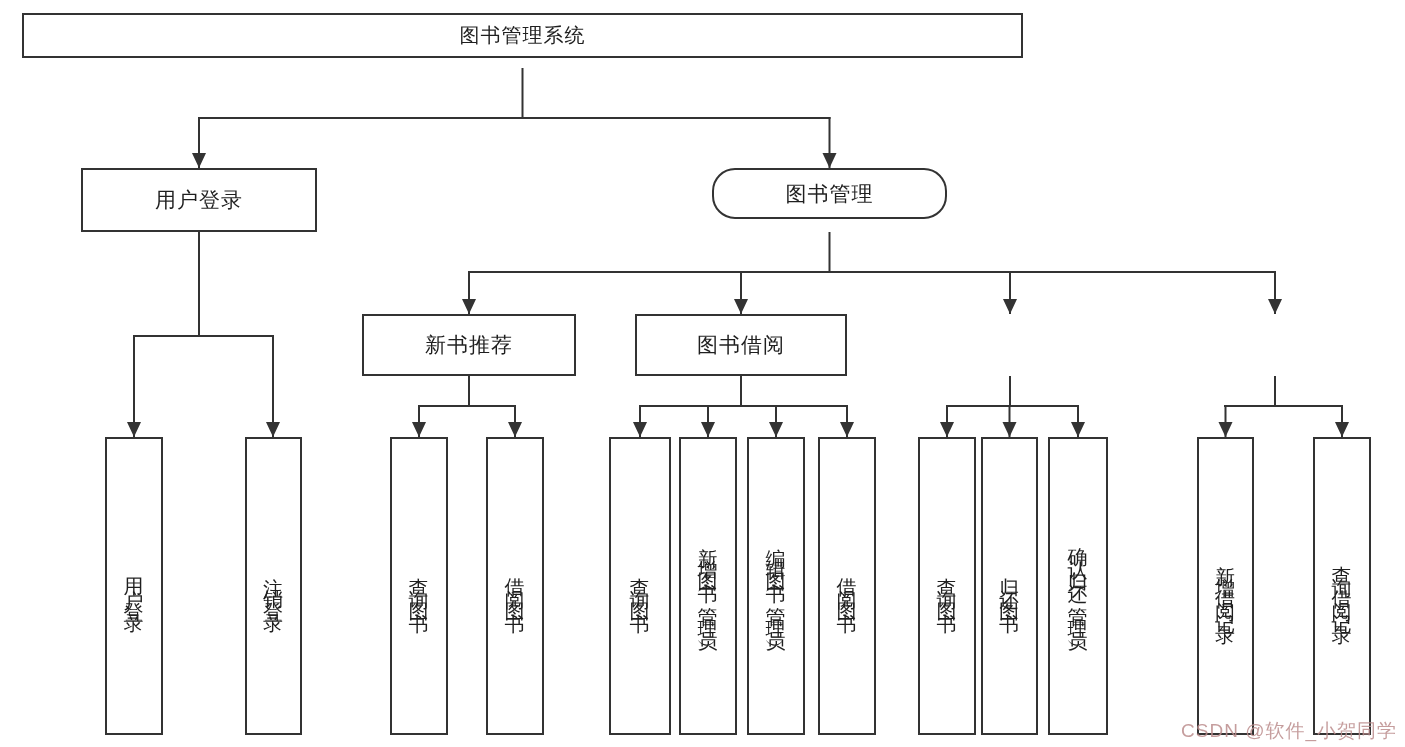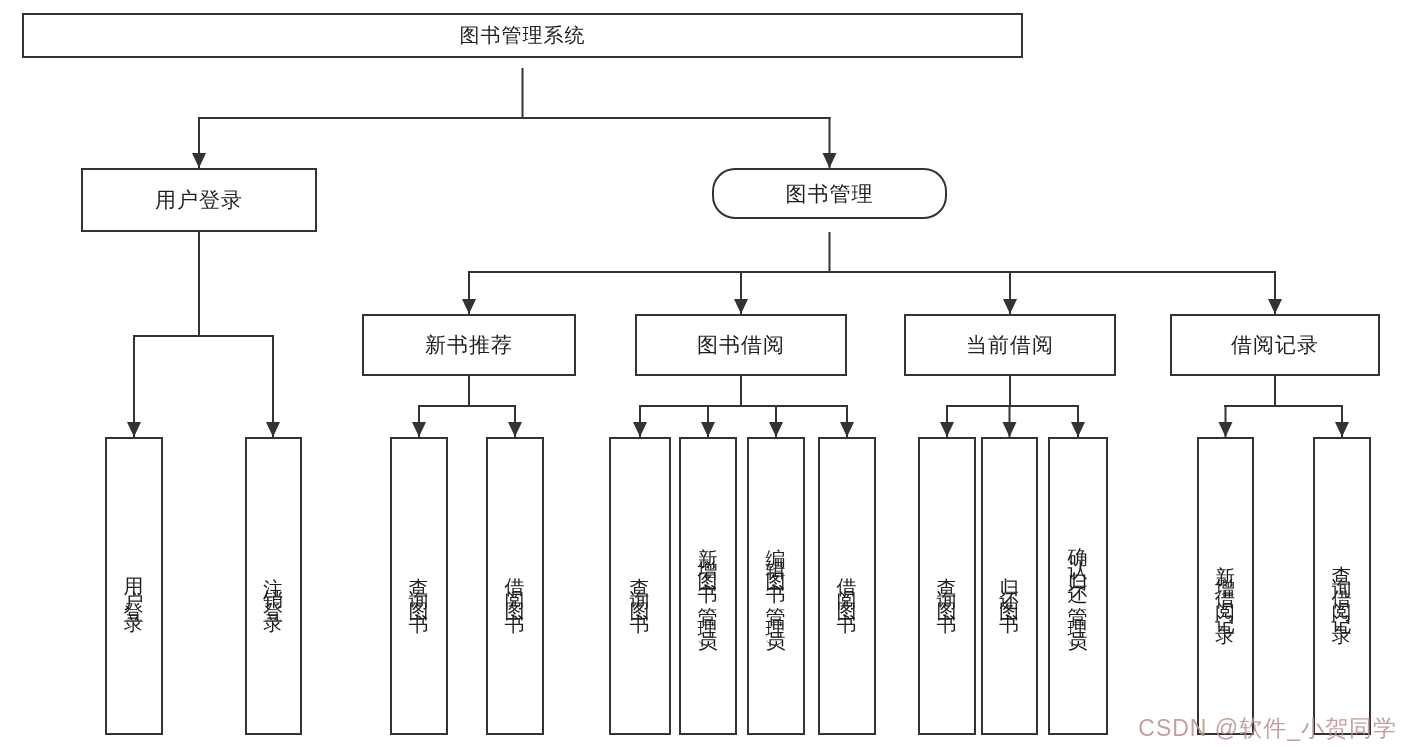--- a/index.html
+++ b/index.html
@@ -35,21 +35,21 @@
     font-size: 20px;
     line-height: 1;
     letter-spacing: 12px;
     white-space: nowrap;
   }
   .watermark {
     position: absolute;
     right: 8px;
     bottom: 3px;
     z-index: 3;
-    font-size: 23px;
+    font-size: 19px;
     color: #bc8d8d;
     opacity: 0.85;
     letter-spacing: 1px;
     pointer-events: none;
   }
 </style>
 </head>
 <body>
 
 <div id="stage">
@@ -114,26 +114,20 @@
   <div class="node hnode" style="left:712px; top:168px; width:235px; height:51px;border-radius:23px;">
     <span>图书管理</span>
   </div>
 
   <div class="node hnode" style="left:362px; top:314px; width:214px; height:62px;">
     <span>新书推荐</span>
   </div>
   <div class="node hnode" style="left:635px; top:314px; width:212px; height:62px;align-items:center;">
     <span>图书借阅</span>
   </div>
-  <div class="node hnode" style="left:904px; top:314px; width:212px; height:62px;">
-    <span>当前借阅</span>
-  </div>
-  <div class="node hnode" style="left:1170px; top:314px; width:210px; height:62px;">
-    <span>借阅记录</span>
-  </div>
 
   <div class="node leaf" style="left:105px; top:437px; width:58px; height:298px;">
     <span>用户登录</span>
   </div>
   <div class="node leaf" style="left:245px; top:437px; width:57px; height:298px;">
     <span>注销登录</span>
   </div>
 
   <div class="node leaf" style="left:390px; top:437px; width:58px; height:298px;">
     <span>查询图书</span>

